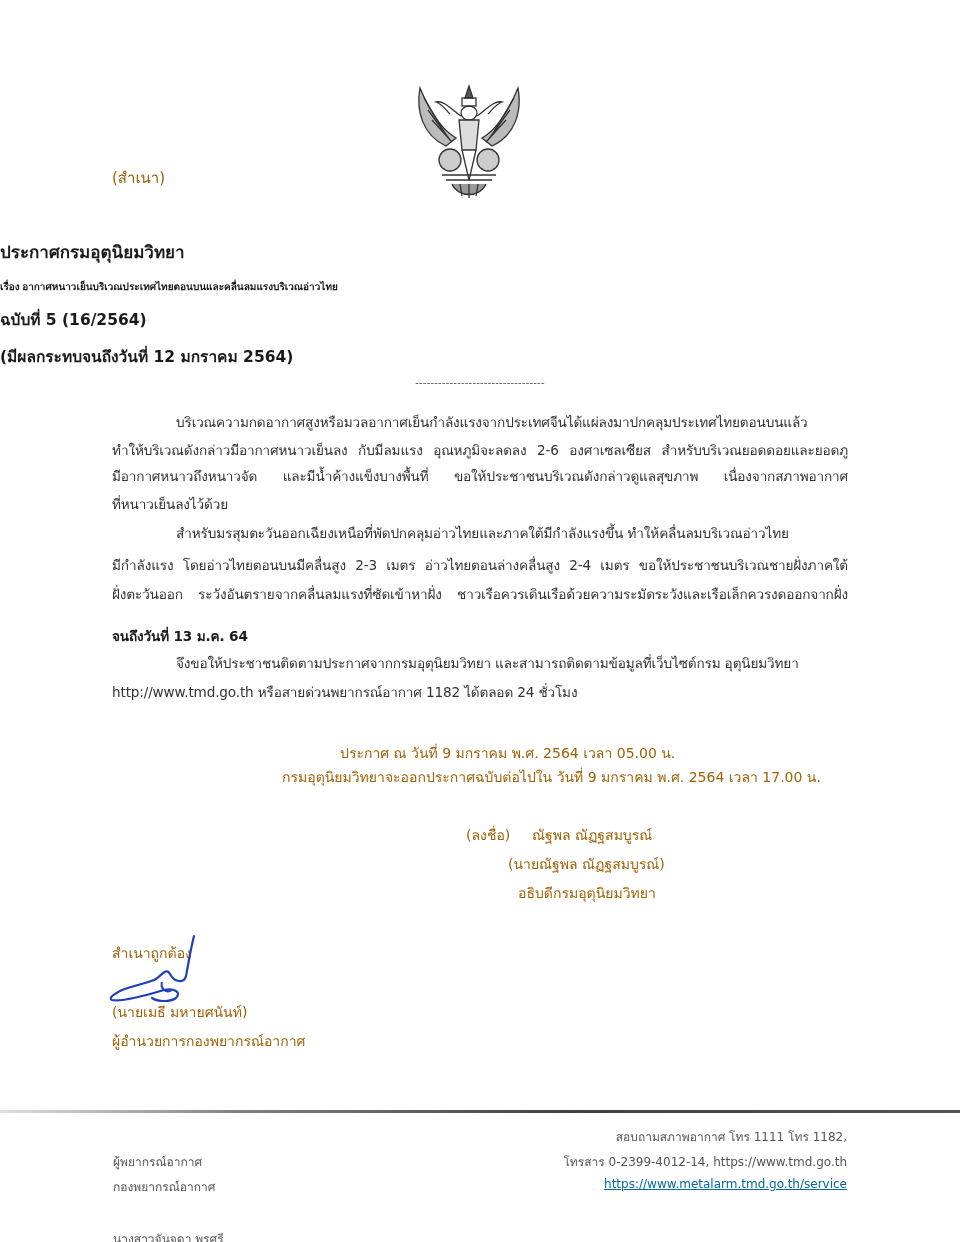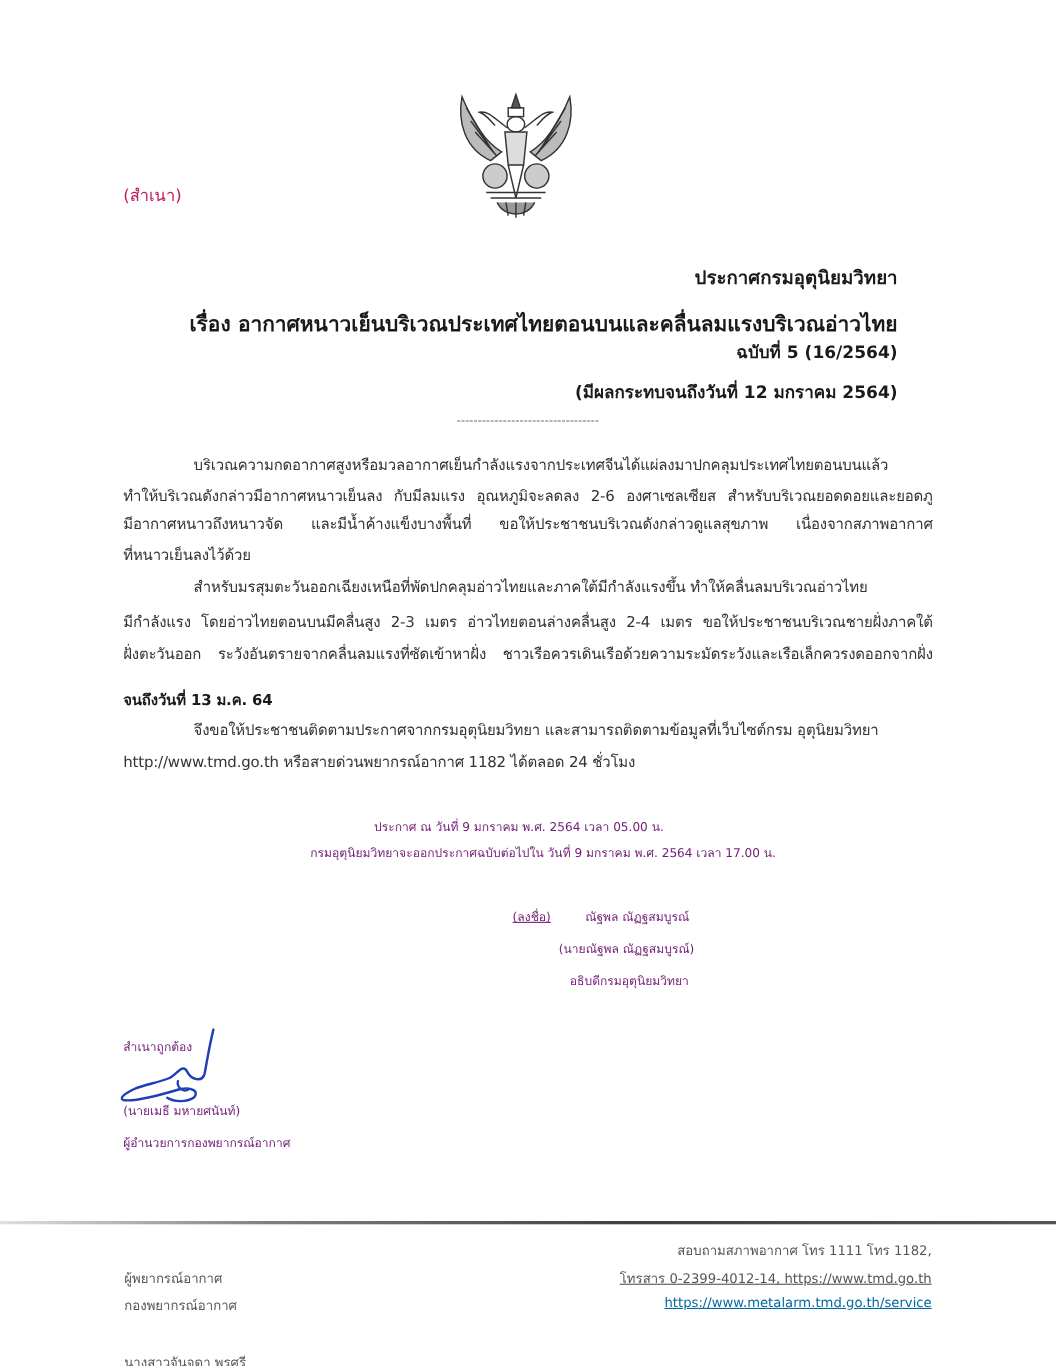--- a/index.html
+++ b/index.html
@@ -2,32 +2,32 @@
 <html><head>
 <meta charset="utf-8">
 <style>
   html, body { margin: 0; padding: 0; background: #ffffff; }
   body {
     width: 960px; height: 1242px; position: relative; overflow: hidden;
     font-family: "DejaVu Sans", "Liberation Sans", sans-serif;
     color: #2a2a2a;
   }
   .abs { position: absolute; white-space: nowrap; }
-  .copy-mark { left: 112px; top: 166px; font-size: 15px; color: #be185d; }
+  .copy-mark { left: 112px; top: 166px; font-size: 15px; color: #a16207; }
   .emblem { left: 412px; top: 80px; width: 114px; height: 122px; }
-  .title { left: 0; width: 816px; text-align: right; font-weight: bold; color: #1a1a1a; }
+  .title { left: 0; width: 816px; text-align: left; font-weight: bold; color: #1a1a1a; }
   .t1 { top: 238px; font-size: 17px; }
-  .t2 { top: 279px; font-size: 19px; }
+  .t2 { top: 279px; font-size: 10px; font-family: Liberation Serif, serif; }
   .t3 { top: 307px; font-size: 15.5px; }
   .t4 { top: 344px; font-size: 15.5px; }
   .sep { left: 0; width: 960px; text-align: center; top: 377px; font-size: 10px; color: #555; letter-spacing: 0.2px; }
   .body-line { font-size: 13.6px; color: #333; letter-spacing: -0.15px; }
   .justify { left: 112px; width: 736px; text-align: justify; text-align-last: justify; }
   .bold { font-weight: bold; color: #1a1a1a; }
-  .sig { font-size: 11px; color: #701a75; }
+  .sig { font-size: 14px; color: #a16207; }
   .footer-rule {
     position: absolute; left: 0; top: 1110px; width: 960px; height: 3px;
     background: linear-gradient(to right, #e0e0e0 0%, #808080 25%, #404040 60%, #555 100%);
   }
   .foot { font-size: 12px; color: #555; }
   .foot-right { right: 113px; text-align: right; }
   .foot-link { color: #0369a1; text-decoration: underline; }
   .signature-svg { left: 104px; top: 932px; width: 100px; height: 80px; }
 </style>
 </head>
@@ -81,21 +81,21 @@
 <div class="abs body-line justify" style="top:554px;">มีกำลังแรง โดยอ่าวไทยตอนบนมีคลื่นสูง 2-3 เมตร อ่าวไทยตอนล่างคลื่นสูง 2-4 เมตร ขอให้ประชาชนบริเวณชายฝั่งภาคใต้</div>
 <div class="abs body-line justify" style="top:583px;">ฝั่งตะวันออก ระวังอันตรายจากคลื่นลมแรงที่ซัดเข้าหาฝั่ง ชาวเรือควรเดินเรือด้วยความระมัดระวังและเรือเล็กควรงดออกจากฝั่ง</div>
 <div class="abs body-line bold" style="left:112px; top:613px;margin-top:12px;">จนถึงวันที่ 13 ม.ค. 64</div>
 
 <div class="abs body-line" style="left:176px; top:652px;">จึงขอให้ประชาชนติดตามประกาศจากกรมอุตุนิยมวิทยา และสามารถติดตามข้อมูลที่เว็บไซต์กรม อุตุนิยมวิทยา</div>
 <div class="abs body-line" style="left:112px; top:681px;">http://www.tmd.go.th หรือสายด่วนพยากรณ์อากาศ 1182 ได้ตลอด 24 ชั่วโมง</div>
 
 <div class="abs sig" style="left:340px; top:742px;">ประกาศ  ณ วันที่ 9 มกราคม พ.ศ. 2564 เวลา 05.00 น.</div>
 <div class="abs sig" style="left:282px; top:766px;">กรมอุตุนิยมวิทยาจะออกประกาศฉบับต่อไปใน วันที่ 9 มกราคม พ.ศ. 2564 เวลา 17.00 น.</div>
 
-<div class="abs sig" style="left:466px; top:824px;text-decoration:underline;">(ลงชื่อ)</div>
+<div class="abs sig" style="left:466px; top:824px;">(ลงชื่อ)</div>
 <div class="abs sig" style="left:532px; top:824px;">ณัฐพล ณัฏฐสมบูรณ์</div>
 <div class="abs sig" style="left:508px; top:853px;">(นายณัฐพล ณัฏฐสมบูรณ์)</div>
 <div class="abs sig" style="left:518px; top:882px;">อธิบดีกรมอุตุนิยมวิทยา</div>
 
 <div class="abs sig" style="left:112px; top:942px;">สำเนาถูกต้อง</div>
 <div class="abs signature-svg">
   <svg width="100" height="80" viewBox="0 0 100 80" xmlns="http://www.w3.org/2000/svg">
     <path d="M90 4 C 86 20, 84 34, 82 44 C 80 52, 70 50, 66 42 C 62 34, 56 46, 50 48 C 40 52, 28 54, 18 58 C 10 62, 4 66, 8 68 C 18 70, 40 64, 60 58 C 70 56, 78 60, 72 66 C 66 70, 54 70, 48 66" fill="none" stroke="#1f3fb8" stroke-width="2.2" stroke-linecap="round"></path>
     <path d="M58 50 C 56 56, 62 62, 68 58" fill="none" stroke="#1f3fb8" stroke-width="2"></path>
   </svg>
@@ -103,14 +103,14 @@
 <div class="abs sig" style="left:112px; top:1001px;">(นายเมธี  มหายศนันท์)</div>
 <div class="abs sig" style="left:112px; top:1030px;">ผู้อำนวยการกองพยากรณ์อากาศ</div>
 
 <div class="footer-rule"></div>
 
 <div class="abs foot" style="left:113px; top:1189px;margin-top:40px;">นางสาวจันจุดา  พรศรี</div>
 <div class="abs foot" style="left:113px; top:1152px;">ผู้พยากรณ์อากาศ</div>
 <div class="abs foot" style="left:113px; top:1177px;">กองพยากรณ์อากาศ</div>
 
 <div class="abs foot foot-right" style="top:1127px;">สอบถามสภาพอากาศ โทร 1111 โทร 1182,</div>
-<div class="abs foot foot-right" style="top:1152px;text-decoration:underline;">โทรสาร 0-2399-4012-14, https://www.tmd.go.th</div>
+<div class="abs foot foot-right" style="top:1152px;">โทรสาร 0-2399-4012-14, https://www.tmd.go.th</div>
 <a class="abs foot foot-right foot-link" style="top:1177px;">https://www.metalarm.tmd.go.th/service</a>
 
 </body></html>

